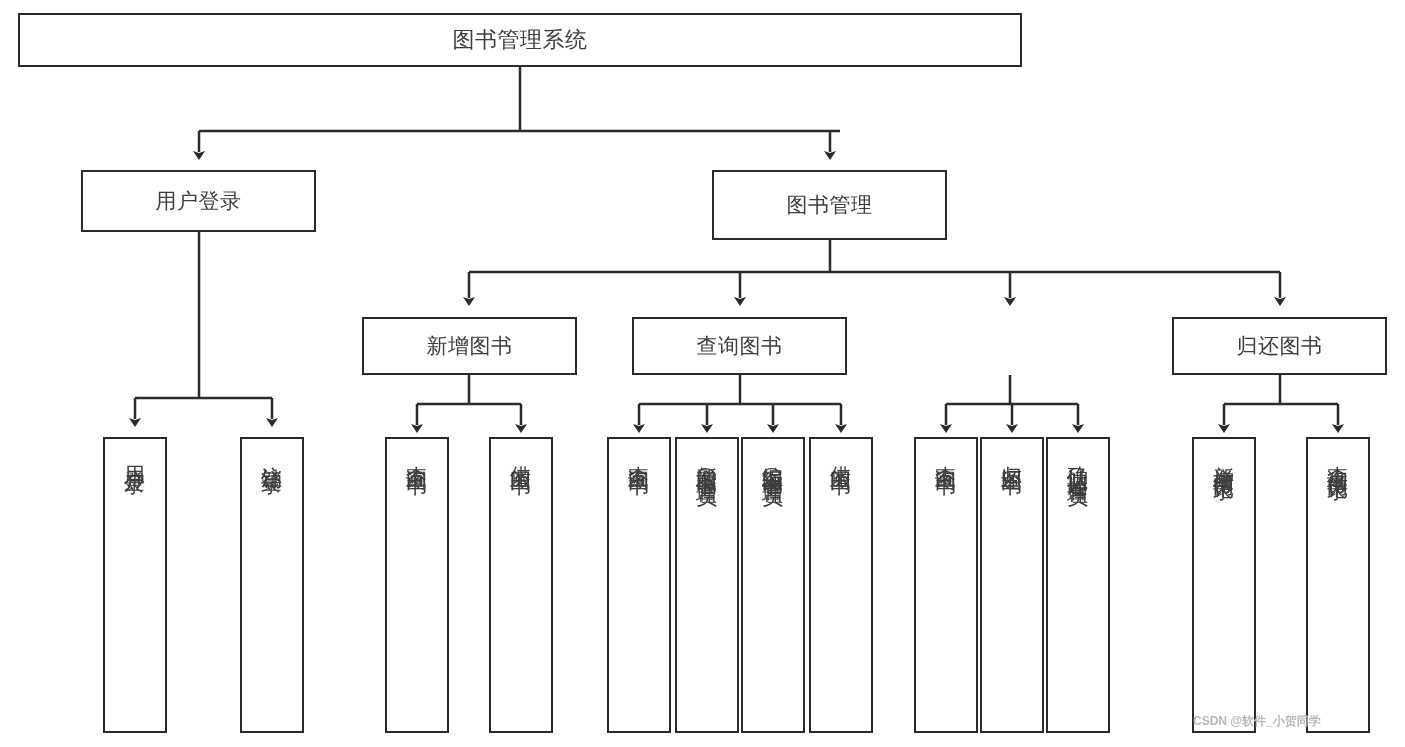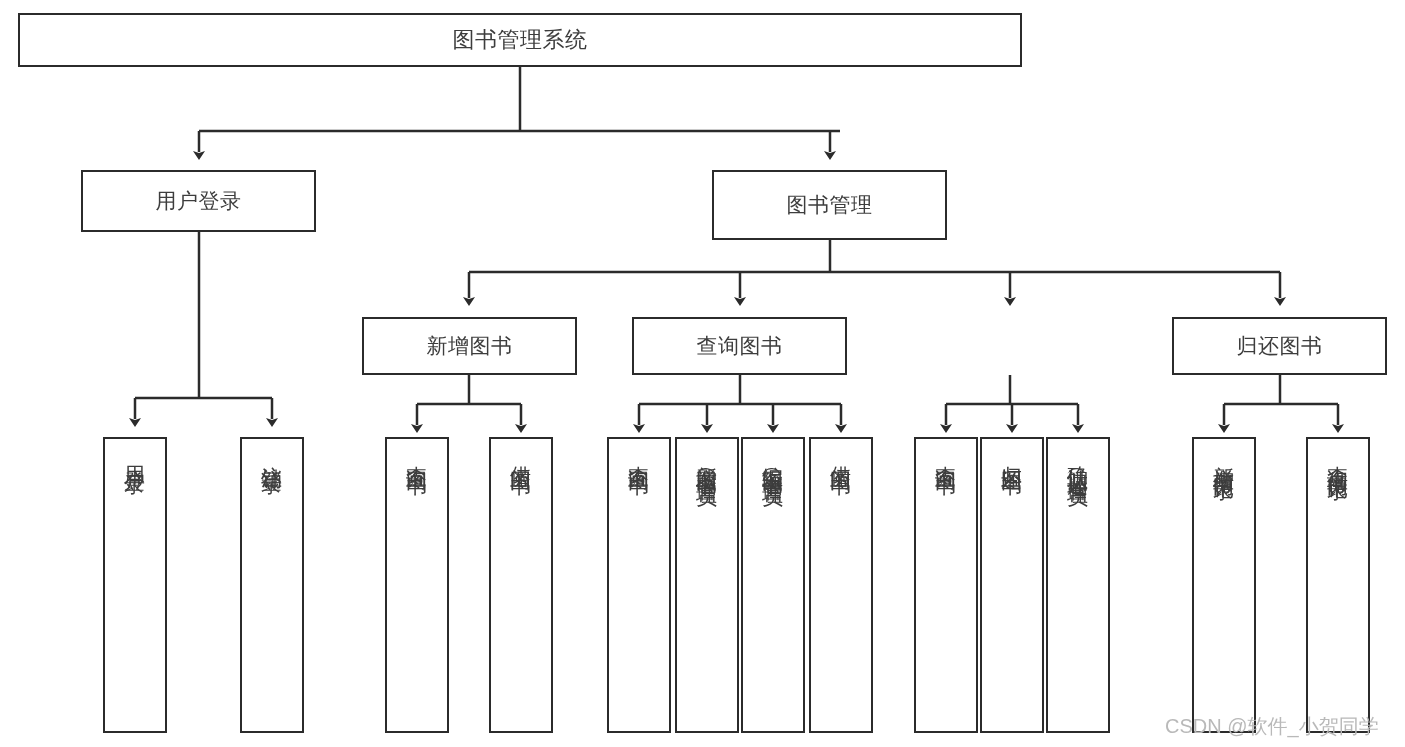--- a/index.html
+++ b/index.html
@@ -64,27 +64,28 @@
   .node.vert .node-label {
     writing-mode: vertical-rl;
     text-orientation: upright;
     font-size: 21px;
     letter-spacing: 3px;
     line-height: 1;
     white-space: normal;
   }
   .watermark {
     position: absolute;
-    left: 1165px;
+    left: 1193px;
     top: 713px;
-    font-size: 20px;
+    font-size: 12px;
     color: #b9b9b9;
     font-family: "Liberation Sans", "DejaVu Sans", sans-serif;
     white-space: nowrap;
     user-select: none;
+    font-weight: bold;
   }
 </style>
 </head>
 <body>
 
 <div id="diagram-root">
 
   <svg class="edges" viewBox="0 0 1405 747" xmlns="http://www.w3.org/2000/svg">
     <defs>
       <marker id="arrow" markerWidth="10" markerHeight="12" refX="1" refY="6" orient="auto" markerUnits="userSpaceOnUse">

